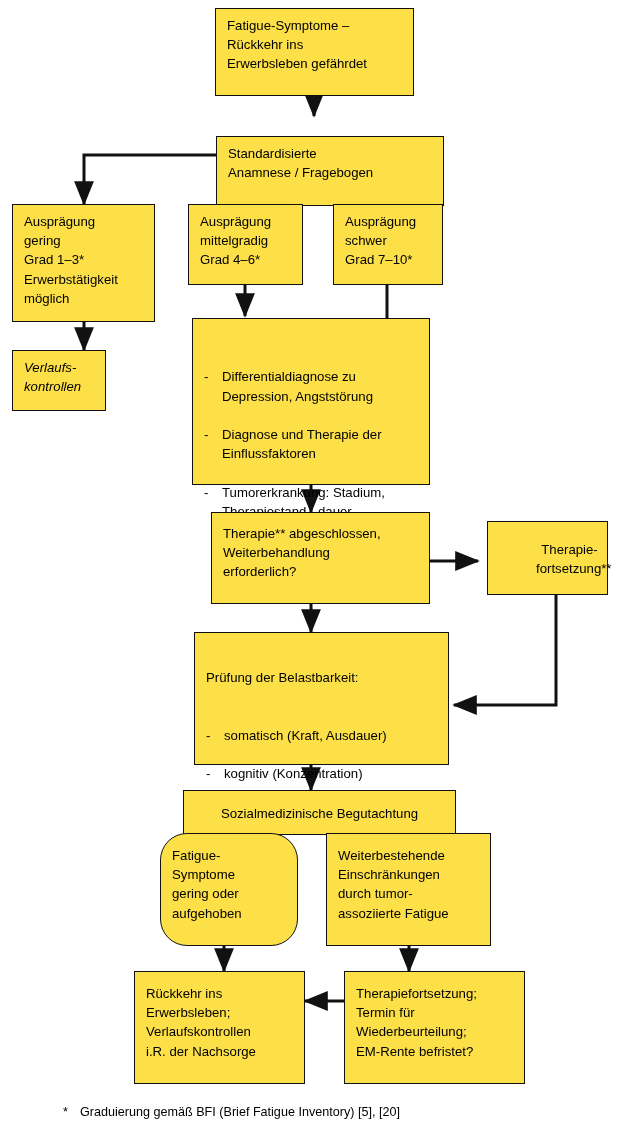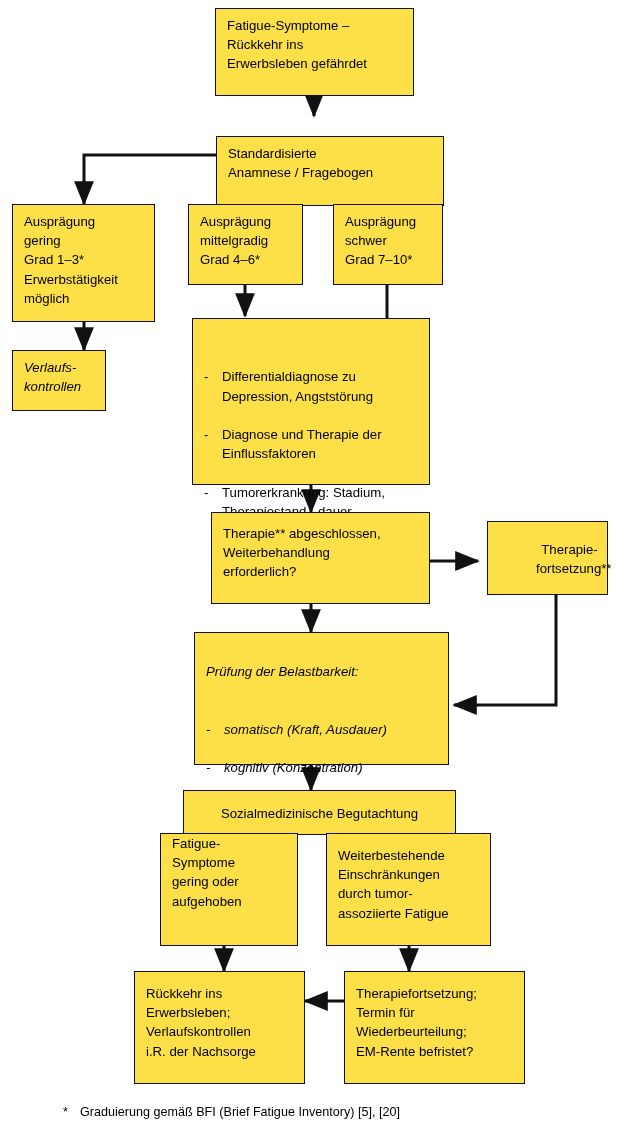--- a/index.html
+++ b/index.html
@@ -165,32 +165,32 @@
     </span>
   </div>
 
   <div class="node-box" style="left:211px; top:512px; width:219px; height:92px; padding-top:11px;">Therapie** abgeschlossen,
 Weiterbehandlung
 erforderlich?</div>
 
   <div class="node-box center-text vcenter" style="left:487px; top:521px; width:121px; height:74px;padding-left:48px;">Therapie-
 fortsetzung**</div>
 
-  <div class="node-box" style="left:194px; top:632px; width:255px; height:133px; padding-top:10px;font-style:italic;">
+  <div class="node-box" style="left:194px; top:632px; width:255px; height:133px; padding-top:16px;">
     <span style="display:block;">Prüfung der Belastbarkeit:</span>
     <span class="bullet-list">
       <span class="bullet-row"><span class="dash">-</span><span>somatisch (Kraft, Ausdauer)</span></span>
       <span class="bullet-row"><span class="dash">-</span><span>kognitiv (Konzentration)</span></span>
       <span class="bullet-row"><span class="dash">-</span><span>psychometrisch (Fragebogen)</span></span>
     </span>
   </div>
 
   <div class="node-box center-text vcenter" style="left:183px; top:790px; width:273px; height:45px;">Sozialmedizinische Begutachtung</div>
 
-  <div class="node-box" style="left:160px; top:833px; width:138px; height:113px; padding-top:0;">Fatigue-
+  <div class="node-box" style="left:160px; top:833px; width:138px; height:113px; padding-top:12px;border-radius:27px;">Fatigue-
 Symptome
 gering oder
 aufgehoben</div>
 
   <div class="node-box" style="left:326px; top:833px; width:165px; height:113px; padding-top:12px;">Weiterbestehende
 Einschränkungen
 durch tumor-
 assoziierte Fatigue</div>
 
   <div class="node-box" style="left:134px; top:971px; width:171px; height:113px; padding-top:12px;">Rückkehr ins

